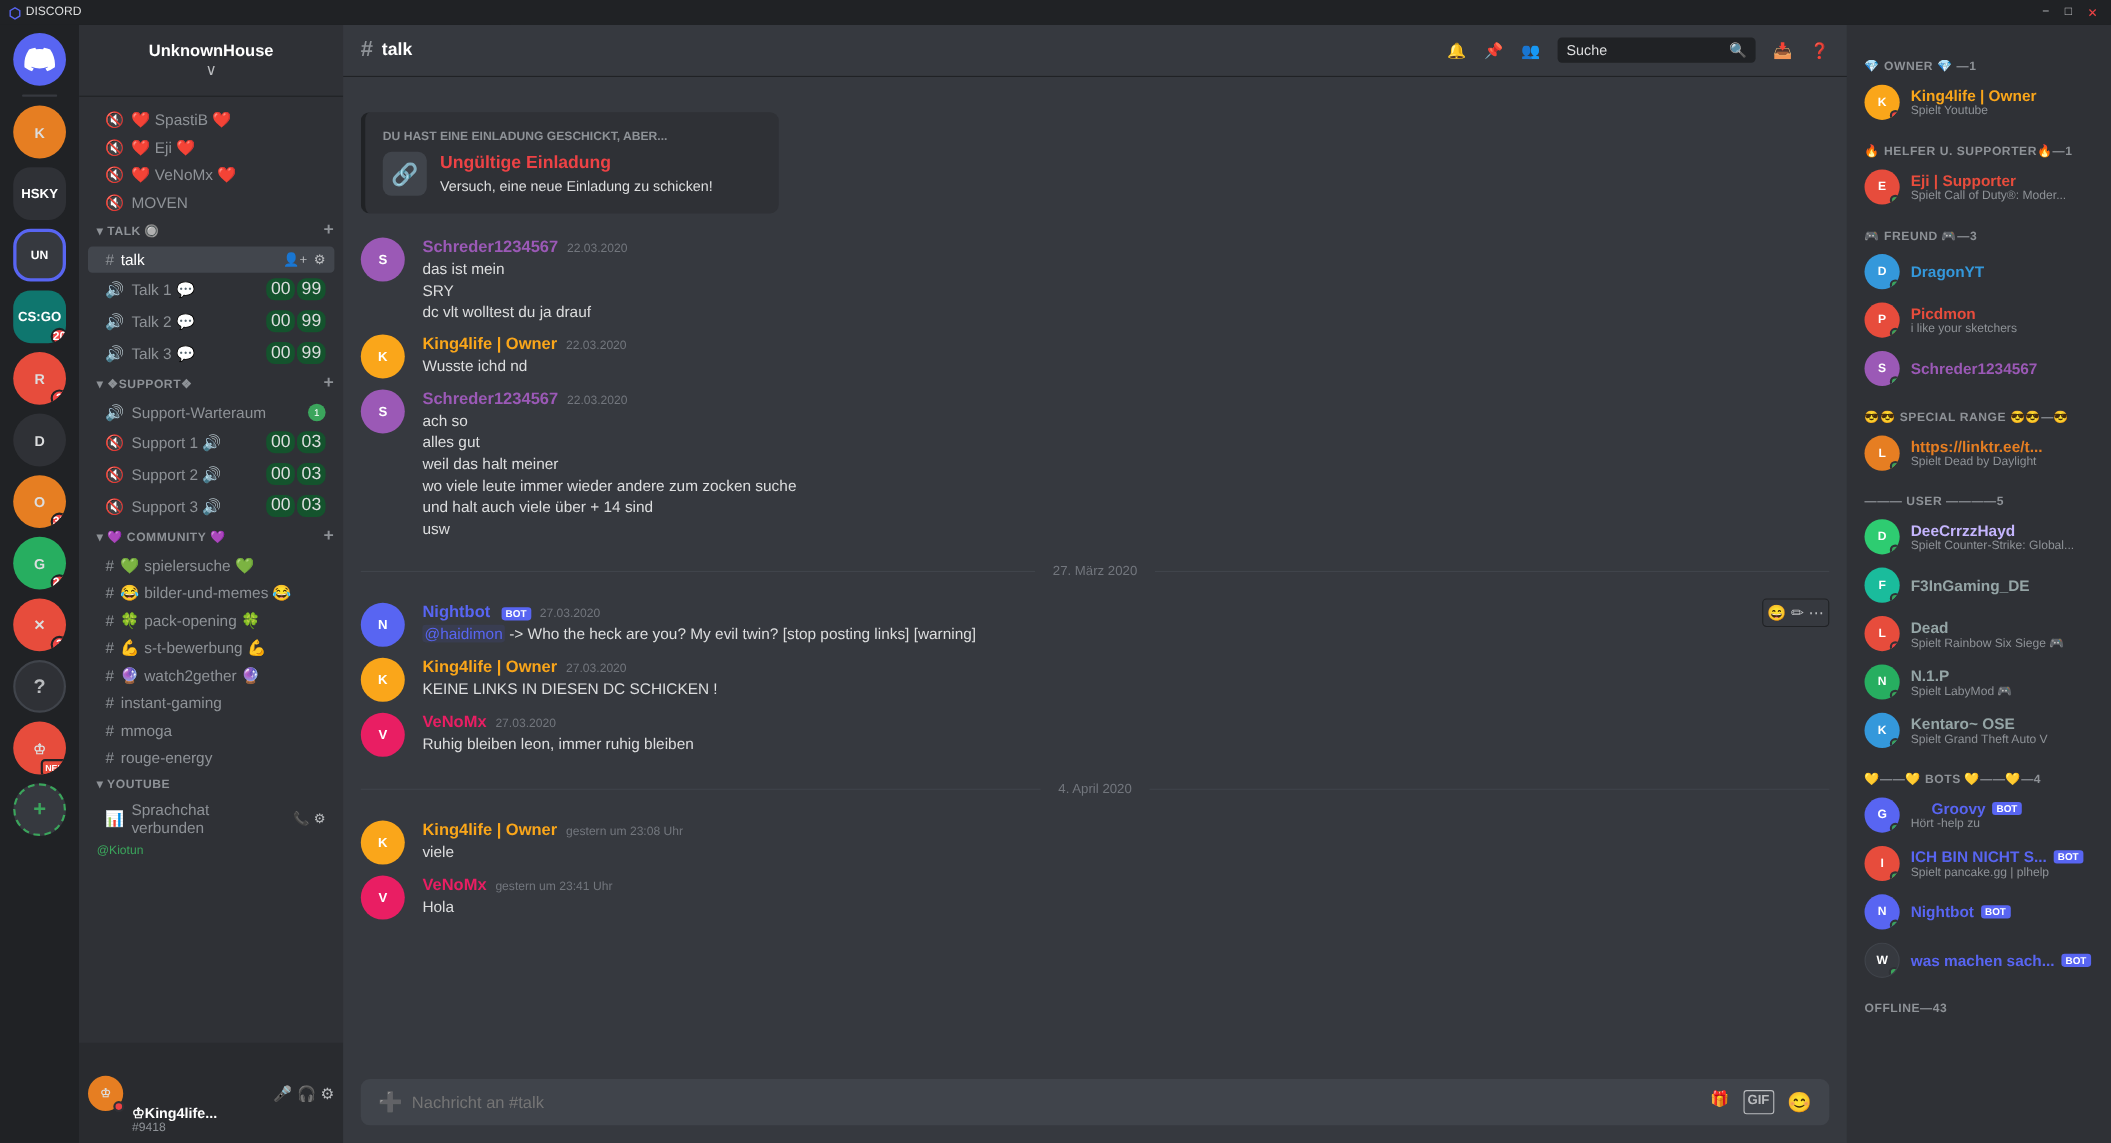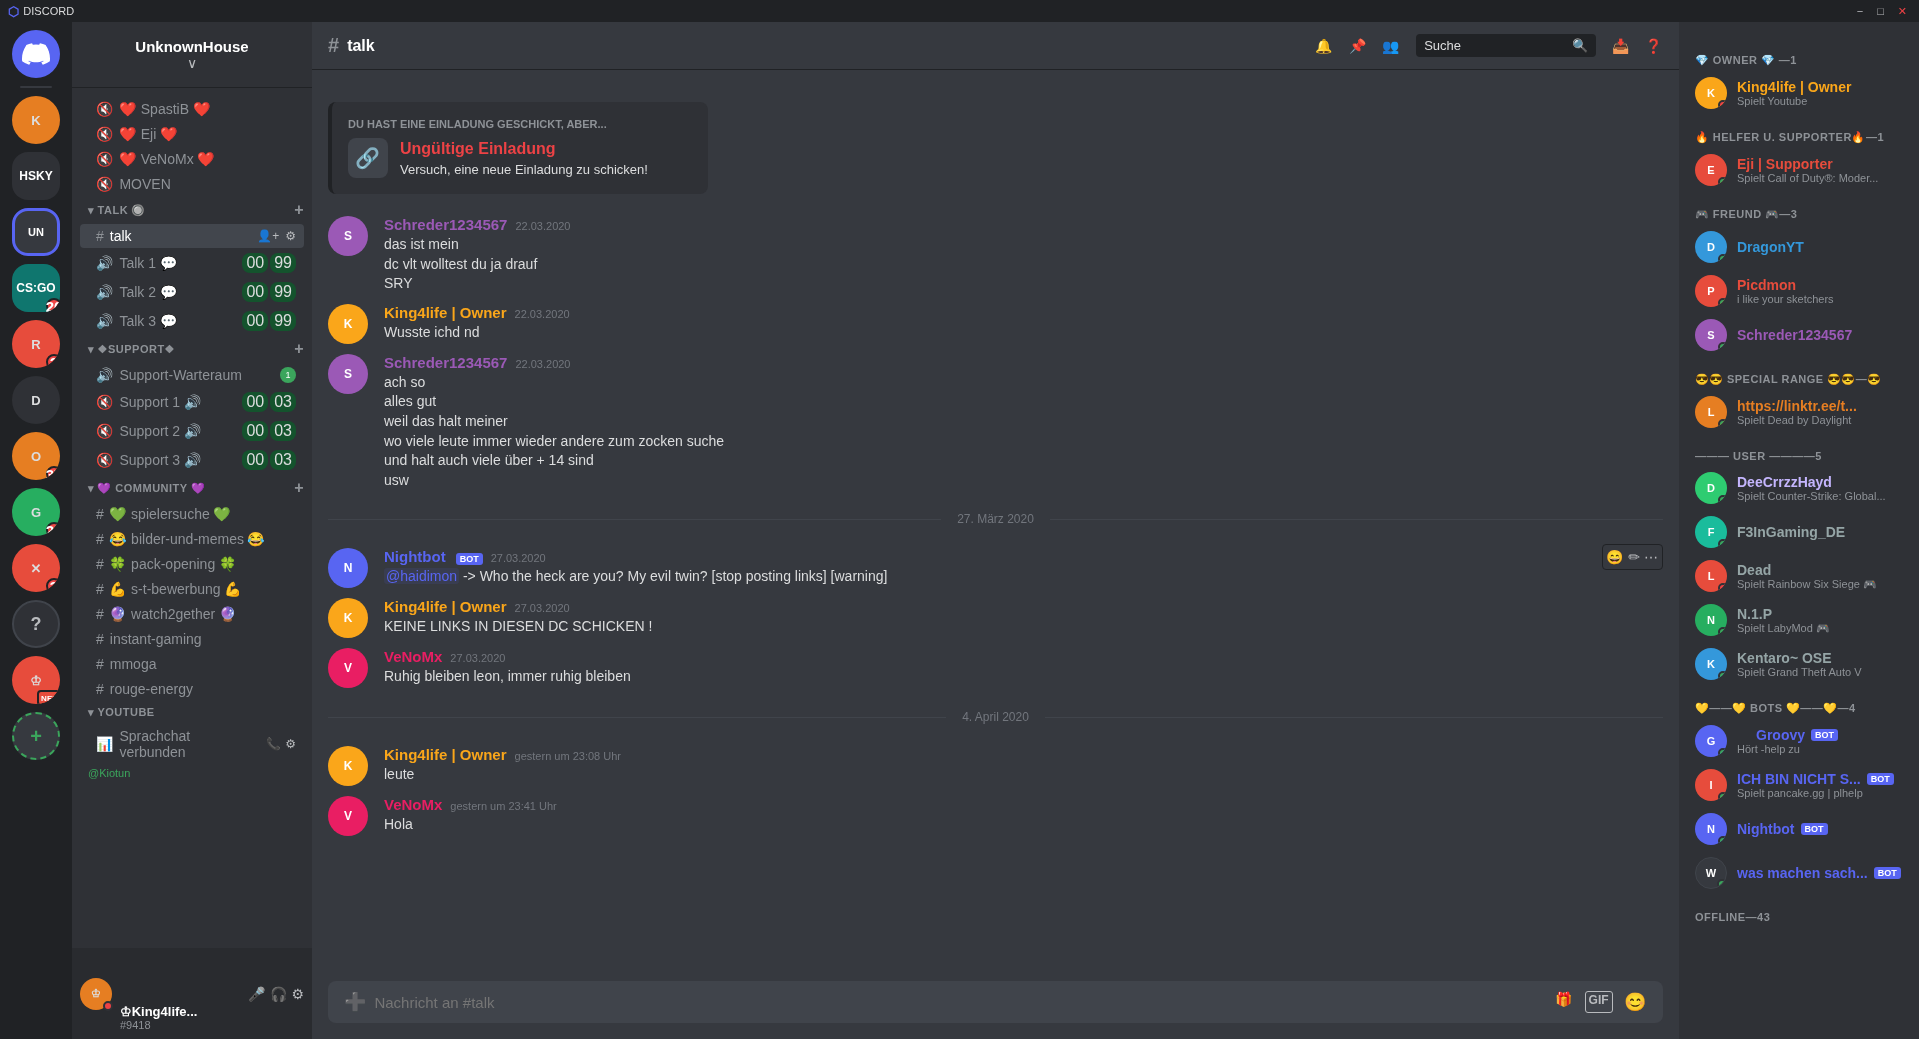--- a/index.html
+++ b/index.html
@@ -9,21 +9,21 @@
     #titlebar { position: fixed; top: 0; left: 0; width: 1919px; height: 22px; background: #202225; display: flex; align-items: center; justify-content: space-between; z-index: 100; padding: 0 8px; }
     #titlebar .app-name { color: #dcddde; font-size: 11px; display: flex; align-items: center; gap: 4px; }
     #titlebar .window-controls { display: flex; gap: 6px; }
     #titlebar .window-controls span { color: #b9bbbe; font-size: 11px; cursor: pointer; padding: 0 4px; }
 
     
     #server-list { width: 72px; background: #202225; display: flex; flex-direction: column; align-items: center; padding: 8px 0; gap: 8px; margin-top: 22px; height: calc(1039px - 22px); overflow-y: auto; overflow-x: hidden; flex-shrink: 0; }
     #server-list::-webkit-scrollbar { width: 0; }
     .server-icon { width: 48px; height: 48px; border-radius: 50%; background: #36393f; display: flex; align-items: center; justify-content: center; cursor: pointer; color: #dcddde; font-weight: bold; font-size: 13px; overflow: hidden; flex-shrink: 0; position: relative; }
     .server-icon.active { border-radius: 16px; }
-    .server-icon .badge { position: absolute; bottom: -2px; right: -2px; background: #f04747; color: white; border-radius: 50%; width: 16px; height: 16px; font-size: 15px; display: flex; align-items: center; justify-content: center; border: 2px solid #202225; }
+    .server-icon .badge { position: absolute; bottom: -2px; right: -2px; background: #f04747; color: white; border-radius: 50%; width: 16px; height: 16px; font-size: 11px; display: flex; align-items: center; justify-content: center; border: 2px solid #202225; }
     .server-divider { width: 32px; height: 2px; background: #36393f; border-radius: 1px; }
 
     
     #channel-sidebar { width: 240px; background: #2f3136; display: flex; flex-direction: column; margin-top: 22px; height: calc(1039px - 22px); flex-shrink: 0; }
     #server-header { padding: 16px; border-bottom: 1px solid #202225; display: flex; align-items: center; justify-content: space-between; cursor: pointer; flex-direction: column; }
     #server-header .server-name { font-weight: 700; color: #ffffff; font-size: 15px; }
     #channel-list { flex: 1; overflow-y: auto; padding: 8px 0; }
     #channel-list::-webkit-scrollbar { width: 4px; }
     #channel-list::-webkit-scrollbar-thumb { background: #202225; border-radius: 2px; }
     .category-header { display: flex; align-items: center; justify-content: space-between; padding: 4px 8px 4px 16px; color: #8e9297; font-size: 11px; font-weight: 700; text-transform: uppercase; letter-spacing: 0.5px; cursor: pointer; }
@@ -358,22 +358,22 @@
     </div>
 
     <div class="message-group">
       <div class="msg-avatar" style="background:#9b59b6;">S</div>
       <div class="msg-content">
         <div class="msg-header">
           <span class="msg-author author-schreder">Schreder1234567</span>
           <span class="msg-timestamp">22.03.2020</span>
         </div>
         <div class="msg-text">das ist mein</div>
+        <div class="msg-text">SRY</div>
         <div class="msg-text">dc vlt wolltest du ja drauf</div>
-        <div class="msg-text">SRY</div>
       </div>
     </div>
 
     <div class="message-group">
       <div class="msg-avatar" style="background:#faa61a;">K</div>
       <div class="msg-content">
         <div class="msg-header">
           <span class="msg-author author-king">King4life | Owner</span>
           <span class="msg-timestamp">22.03.2020</span>
         </div>
@@ -447,21 +447,21 @@
       <span>4. April 2020</span>
     </div>
 
     <div class="message-group">
       <div class="msg-avatar" style="background:#faa61a;">K</div>
       <div class="msg-content">
         <div class="msg-header">
           <span class="msg-author author-king">King4life | Owner</span>
           <span class="msg-timestamp">gestern um 23:08 Uhr</span>
         </div>
-        <div class="msg-text">leute</div>
+        <div class="msg-text">viele</div>
       </div>
     </div>
 
     <div class="message-group">
       <div class="msg-avatar" style="background:#e91e63;">V</div>
       <div class="msg-content">
         <div class="msg-header">
           <span class="msg-author author-venom">VeNoMx</span>
           <span class="msg-timestamp">gestern um 23:41 Uhr</span>
         </div>

